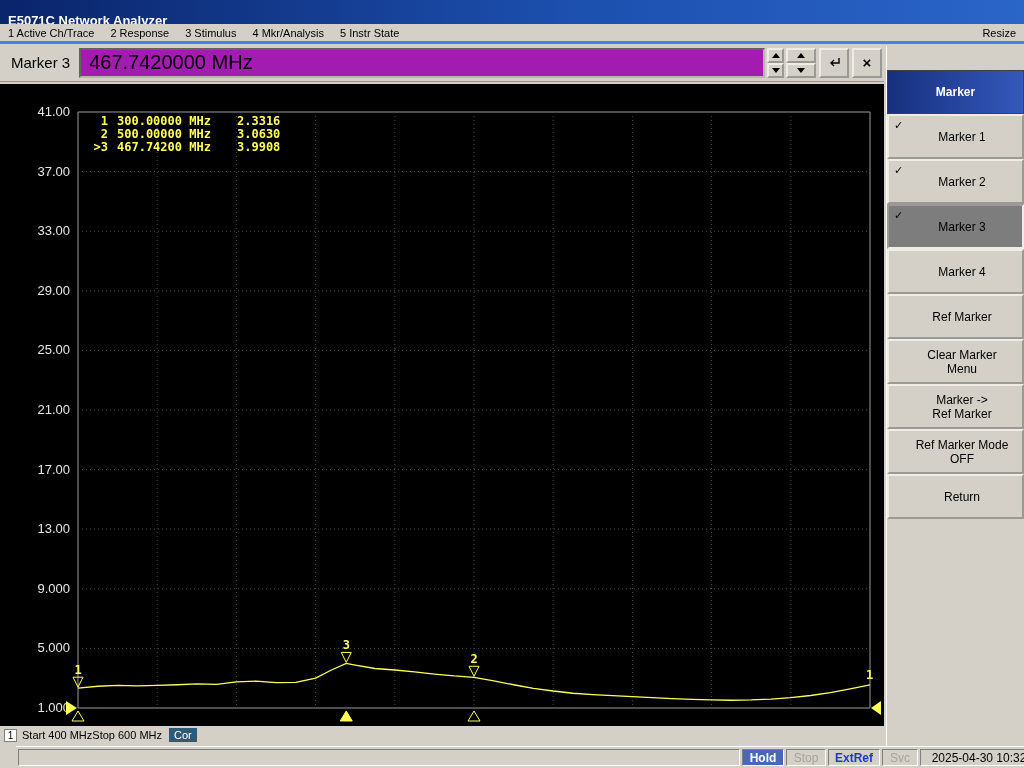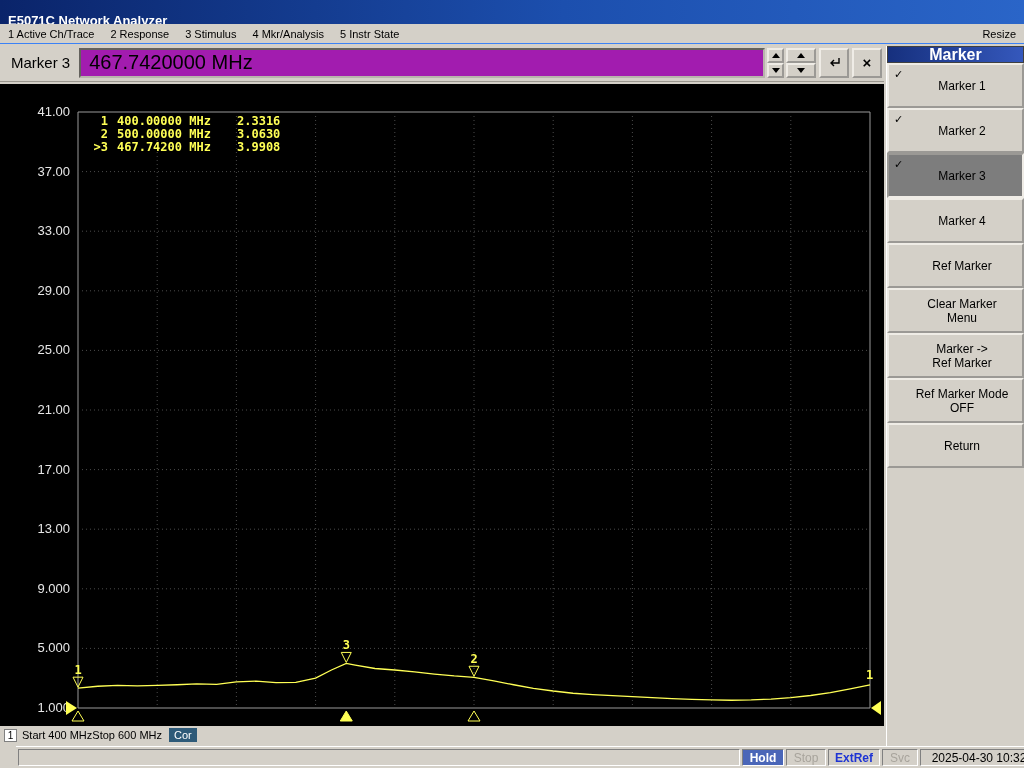--- a/index.html
+++ b/index.html
@@ -7,21 +7,21 @@
   body { background:#d4d0c8; font-family:"Liberation Sans", sans-serif; position:relative; }
 
   
   .titlebar { position:absolute; left:0; top:0; width:1024px; height:40px;
     background:linear-gradient(90deg,#0a246a 0%,#1c4fae 55%,#2a65c8 100%);
     color:#fff; font-weight:bold; font-size:13px; display:flex; align-items:center; padding-left:8px; }
 
   
   .menubar { position:absolute; left:0; top:24px; width:1024px; height:20px;
     background:#d4d0c8; display:flex; align-items:center; font-size:11px; padding:0 8px; gap:16px;
-    border-bottom:1px solid #3b82f6; }
+    border-bottom:3px solid #3b82f6; }
   .menubar .mitem { cursor:default; }
   .menubar .resize { margin-left:auto; }
 
   
   .entrybar { position:absolute; left:0; top:44px; width:884px; height:38px;
     background:#d4d0c8; display:flex; align-items:center; padding:3px 2px;
     border-bottom:1px solid #9a968e; }
   .entry-label { font-size:15px; color:#000; padding:0 9px; white-space:nowrap; }
   .entry-field { flex:1; height:30px; background:#a21caf; border:2px inset #b8b4ac; display:flex; align-items:center; }
   .entry-field input { width:100%; height:100%; border:none; outline:none; background:transparent;
@@ -55,23 +55,23 @@
   .chfooter { position:absolute; left:0; top:642px; width:884px; height:18px; background:#d4d0c8;
     display:flex; align-items:center; font-size:11px; color:#000; padding:0 4px; z-index:3; }
   .ch-num { background:#fff; border:1px solid #808080; width:13px; height:13px; display:flex;
     align-items:center; justify-content:center; font-size:10px; margin-right:5px; }
   .f-ifbw { flex:1; text-align:center; }
   .cor-badge { background:#2e5a78; color:#fff; padding:0 5px; height:14px; line-height:14px; margin-left:7px; font-size:11px; }
 
   
   .softkeys { position:absolute; left:886px; top:46px; width:138px; height:700px; background:#d4d0c8;
     border-left:1px solid #fff; }
-  .sk-title { height:17px; background:linear-gradient(90deg,#16307e 0%,#3558bc 100%);
-    color:#fff; font-weight:bold; font-size:16px; display:flex; align-items:center; justify-content:center;
-    border:1px solid #404040; }
+  .sk-title { height:44px; background:linear-gradient(90deg,#16307e 0%,#3558bc 100%);
+    color:#fff; font-weight:bold; font-size:12px; display:flex; align-items:center; justify-content:center;
+    border:1px solid #404040;margin-top:24px; }
   .sk-btn { position:relative; min-height:45px; background:#d4d0c8; border:2px outset #efece6;
     display:flex; align-items:center; justify-content:center; text-align:center;
     font-size:12px; color:#000; cursor:pointer; }
   .sk-btn .lbl { display:block; width:100%; white-space:pre-line; line-height:14px;margin-left:13px; }
   .sk-btn.active { background:#7d7d7d; border:2px inset #efece6; }
   .tick { display:none; position:absolute; left:5px; top:3px; font-size:11px; color:#000; }
   .tick::before { content:"\2713"; }
   .sk-btn.checked .tick { display:block; }
 
   
@@ -182,21 +182,21 @@
       <polygon points="346.25832,578.43708 341.25832,568.43708 351.25832,568.43708" fill="none" stroke="#ffff55" stroke-width="1"></polygon>
       <text x="346.25832" y="565.43708" fill="#ffff55" text-anchor="middle" font-size="12" font-family="DejaVu Sans Mono, monospace" font-weight="bold">3</text>
       <polygon points="346.25832,627 340.25832,637 352.25832,637" fill="#ffff55" stroke="#ffff55" stroke-width="1"></polygon>
       <polygon points="66,617 66,631 77,624" fill="#ffff55"></polygon>
       <polygon points="881,617 881,631 871,624" fill="#ffff55"></polygon>
     </svg>
 
   <div class="marker-table">
     <div class="mrow">
       <span class="c-id">1</span>
-      <span class="c-freq">400.00000 MHz</span>
+      <span class="c-freq">300.00000 MHz</span>
       <span class="c-val">2.3316</span>
     </div>
     <div class="mrow">
       <span class="c-id">2</span>
       <span class="c-freq">500.00000 MHz</span>
       <span class="c-val">3.0630</span>
     </div>
     <div class="mrow">
       <span class="c-id">&gt;3</span>
       <span class="c-freq">467.74200 MHz</span>

